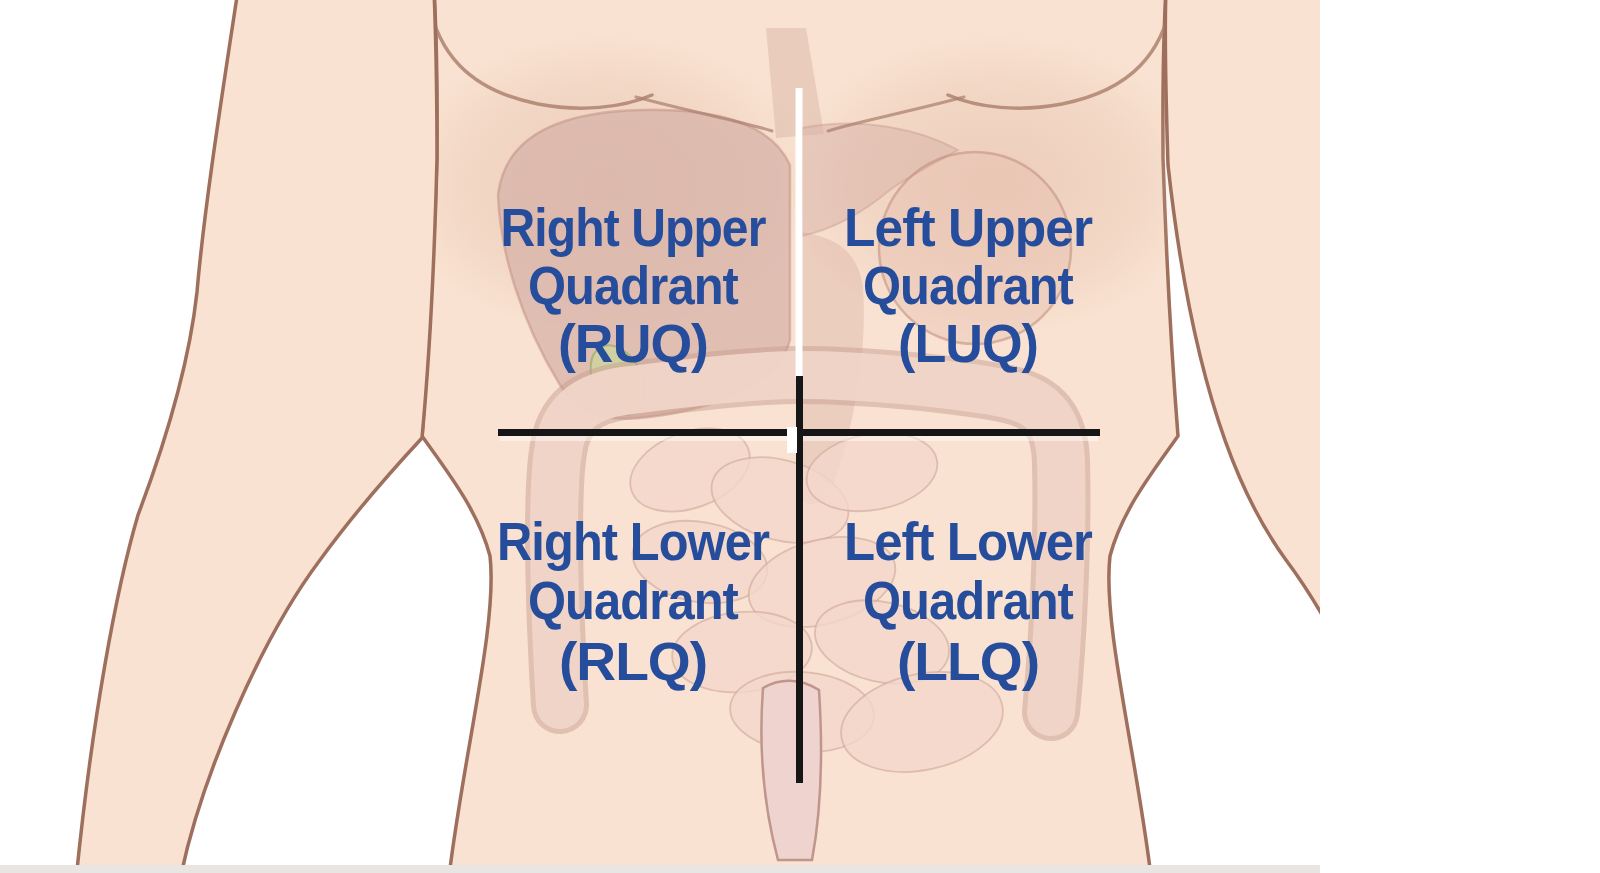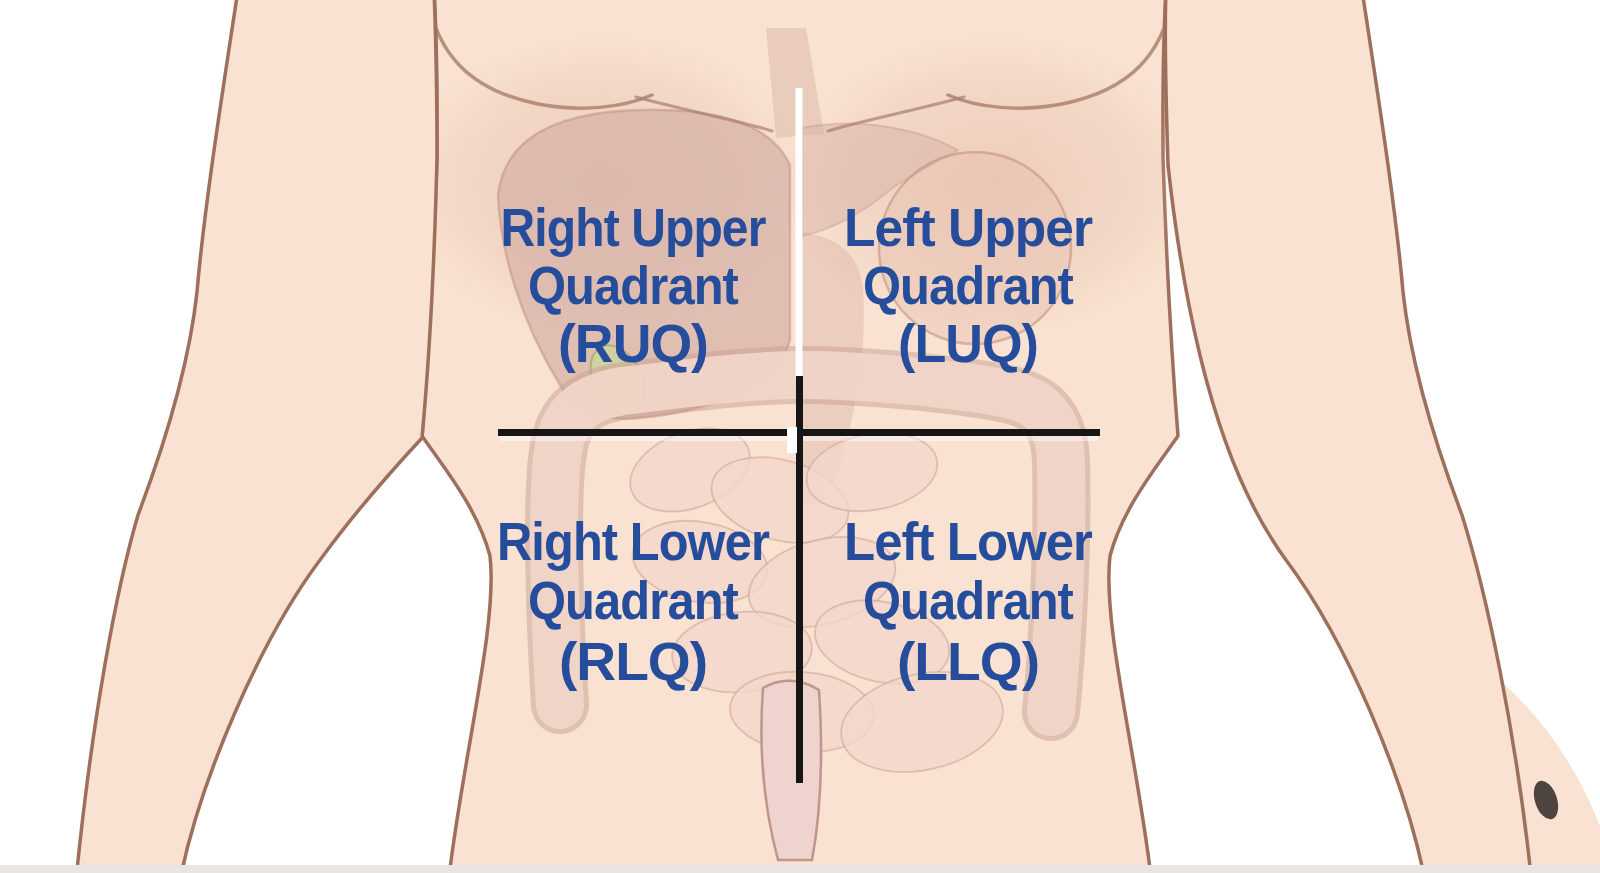--- a/index.html
+++ b/index.html
@@ -1,18 +1,18 @@
 <!DOCTYPE html>
 <html><head>
 <meta charset="utf-8">
 <style>
   html,body{margin:0;padding:0;background:#ffffff;}
   .stage{
     position:relative;
-    width:1600px;height:873px;
+    width:1320px;height:873px;
     overflow:hidden;
     background:#ffffff;
     font-family:"Liberation Sans", sans-serif;
   }
   .stage svg{position:absolute;left:0;top:0;display:block;}
   text.qlabel{
     font-family:"Liberation Sans", sans-serif;
     font-weight:bold;
     font-size:54px;
     text-anchor:middle;

